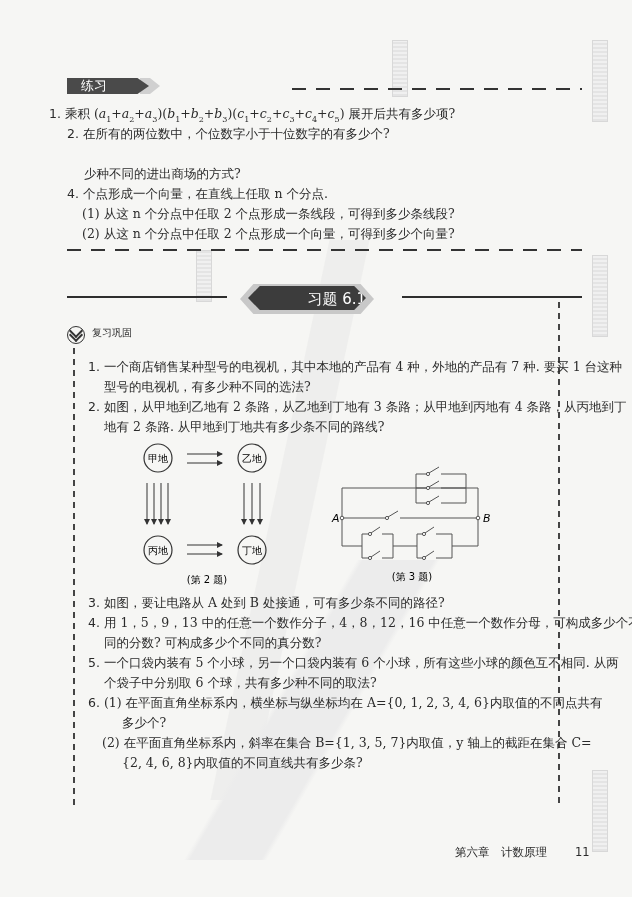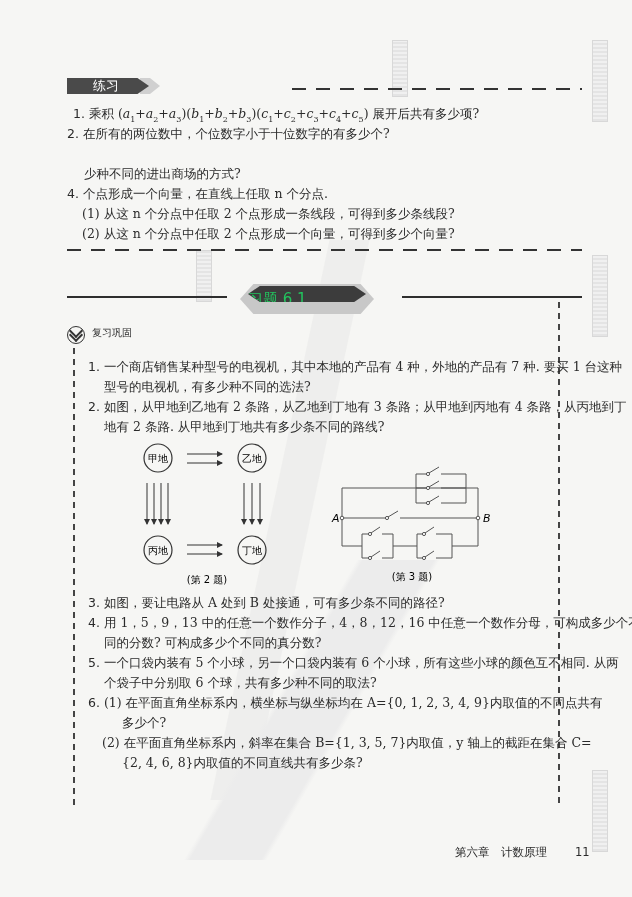--- a/index.html
+++ b/index.html
@@ -13,42 +13,42 @@
     
     .wm { position: absolute; background: #ebebea; }
     .wm1 { left: 270px; top: 240px; width: 40px; height: 560px; transform: skewX(-12deg); opacity: .7; }
     .wm2 { left: 90px; top: 560px; width: 420px; height: 300px; background: linear-gradient(120deg, transparent 45%, #ececec 46%, #ececec 58%, transparent 59%); }
     .wm-num { position: absolute; width: 14px; height: 80px; border: 1px solid #d8d8d8; background: repeating-linear-gradient(0deg,#e4e4e4 0 2px,#f0f0f0 2px 4px); }
 
     
     .lx-tag {
       position: absolute; left: 67px; top: 78px; width: 82px; height: 16px;
       background: #4a4a4a; color: #fff; font-size: 13px; line-height: 16px;
-      padding-left: 26px; box-sizing: border-box;
+      padding-left: 14px; box-sizing: border-box;
       clip-path: polygon(0 0, 86% 0, 100% 50%, 86% 100%, 0 100%);
       font-family: "DejaVu Sans", sans-serif;
     }
     .lx-tag-shadow {
       position: absolute; left: 140px; top: 78px; width: 20px; height: 16px;
       background: #d0d0d0; clip-path: polygon(0 0, 50% 0, 100% 50%, 50% 100%, 0 100%);
     }
     .dash-line {
       position: absolute; height: 2px;
       background: repeating-linear-gradient(90deg, #333 0 14px, transparent 14px 24px);
     }
     .q { position: absolute; font-size: 12.5px; line-height: 20px; white-space: nowrap; }
     .q .num { font-family: "DejaVu Sans", sans-serif; }
     sub { font-size: 8px; }
     i.v { font-style: italic; }
 
     
     .solid-line { position: absolute; height: 2px; background: #2e2e2e; top: 296px; }
     .banner {
-      position: absolute; left: 248px; top: 286px; width: 118px; height: 16px;
-      background: #3c3c3c; color: #22c55e; font-size: 15px; line-height: 26px; text-align: left;
+      position: absolute; left: 248px; top: 286px; width: 118px; height: 24px;
+      background: #3c3c3c; color: #ffffff; font-size: 15px; line-height: 26px; text-align: right;
       clip-path: polygon(10% 0, 90% 0, 100% 50%, 90% 100%, 10% 100%, 0 50%);
       font-family: "DejaVu Sans", sans-serif;
     }
     .banner-shadow {
       position: absolute; left: 240px; top: 284px; width: 134px; height: 30px;
       background: #c8c8c8;
       clip-path: polygon(10% 0, 90% 0, 100% 50%, 90% 100%, 10% 100%, 0 50%);
     }
     .section-title { position: absolute; left: 92px; top: 326px; font-size: 10px; font-family: "DejaVu Sans", sans-serif; }
     .stack-icon { position: absolute; left: 67px; top: 326px; width: 18px; height: 18px; border-radius: 50%; border: 1.5px solid #333; box-sizing: border-box; }
@@ -76,21 +76,21 @@
   <div class="wm-num" style="left:592px;top:40px;"></div>
   <div class="wm-num" style="left:592px;top:255px;"></div>
   <div class="wm-num" style="left:592px;top:770px;"></div>
   <div class="wm-num" style="left:196px;top:250px;height:50px;"></div>
   <div class="wm-num" style="left:392px;top:40px;height:55px;"></div>
 
   <div class="lx-tag-shadow"></div>
   <div class="lx-tag">练习</div>
   <div class="dash-line" style="left:292px;top:88px;width:290px;"></div>
 
-  <div class="q" style="left:73px;top:104px;">
+  <div class="q" style="left:49px;top:104px;">
     <span class="num">1.</span>
     <span>乘积 (</span><i class="v">a</i><sub>1</sub>+<i class="v">a</i><sub>2</sub>+<i class="v">a</i><sub>3</sub>)(<i class="v">b</i><sub>1</sub>+<i class="v">b</i><sub>2</sub>+<i class="v">b</i><sub>3</sub>)(<i class="v">c</i><sub>1</sub>+<i class="v">c</i><sub>2</sub>+<i class="v">c</i><sub>3</sub>+<i class="v">c</i><sub>4</sub>+<i class="v">c</i><sub>5</sub><span>) 展开后共有多少项?</span>
   </div>
   <div class="q" style="left:67px;top:124px;">
     <span class="num">2.</span>
     <span>在所有的两位数中，个位数字小于十位数字的有多少个?</span>
   </div>
   <div class="q" style="left:84px;top:164px;">
     <span>少种不同的进出商场的方式?</span>
   </div>
@@ -236,21 +236,21 @@
   </div>
   <div class="q" style="left:88px;top:653px;text-align:right;">
     <span class="num">5.</span>
     <span>一个口袋内装有 5 个小球，另一个口袋内装有 6 个小球，所有这些小球的颜色互不相同. 从两</span>
   </div>
   <div class="q" style="left:104px;top:673px;">
     <span>个袋子中分别取 6 个球，共有多少种不同的取法?</span>
   </div>
   <div class="q" style="left:88px;top:693px;">
     <span class="num">6.</span>
-    <span>(1) 在平面直角坐标系内，横坐标与纵坐标均在 A={0, 1, 2, 3, 4, 9}内取值的不同点共有</span>
+    <span>(1) 在平面直角坐标系内，横坐标与纵坐标均在 A={0, 1, 2, 3, 4, 6}内取值的不同点共有</span>
   </div>
   <div class="q" style="left:122px;top:713px;">
     <span>多少个?</span>
   </div>
   <div class="q" style="left:102px;top:733px;">
     <span>(2) 在平面直角坐标系内，斜率在集合 B={1, 3, 5, 7}内取值，y 轴上的截距在集合 C=</span>
   </div>
   <div class="q" style="left:122px;top:753px;">
     <span>{2, 4, 6, 8}内取值的不同直线共有多少条?</span>
   </div>

